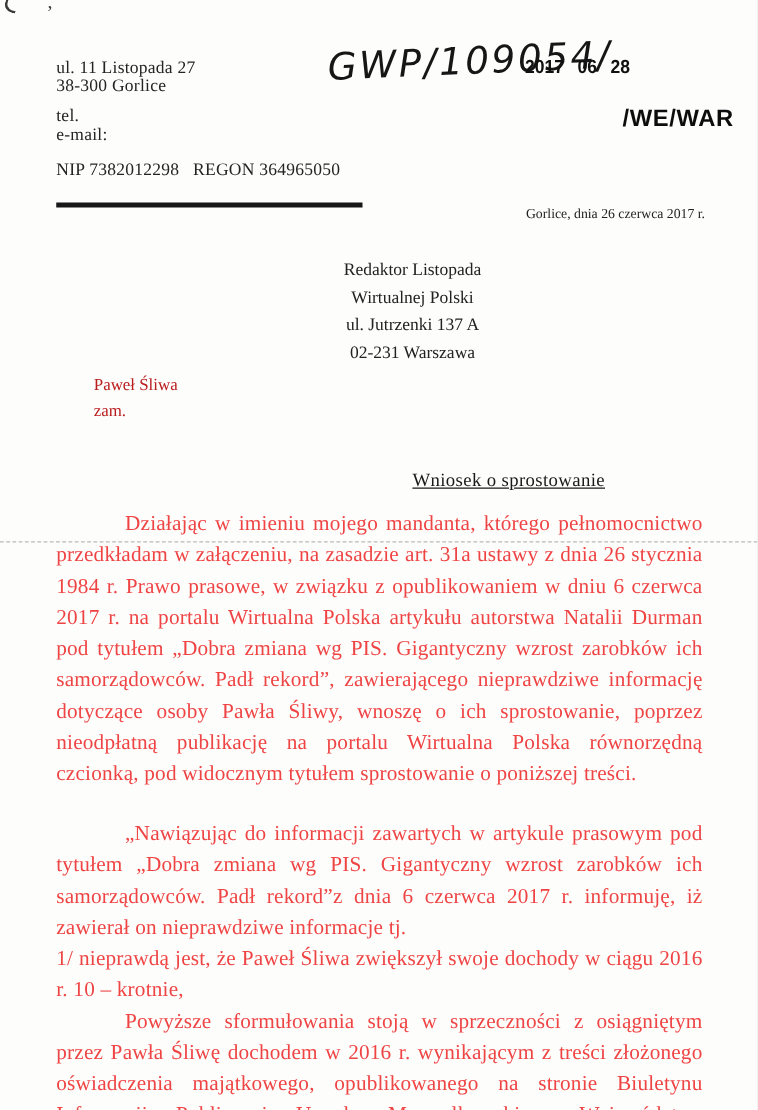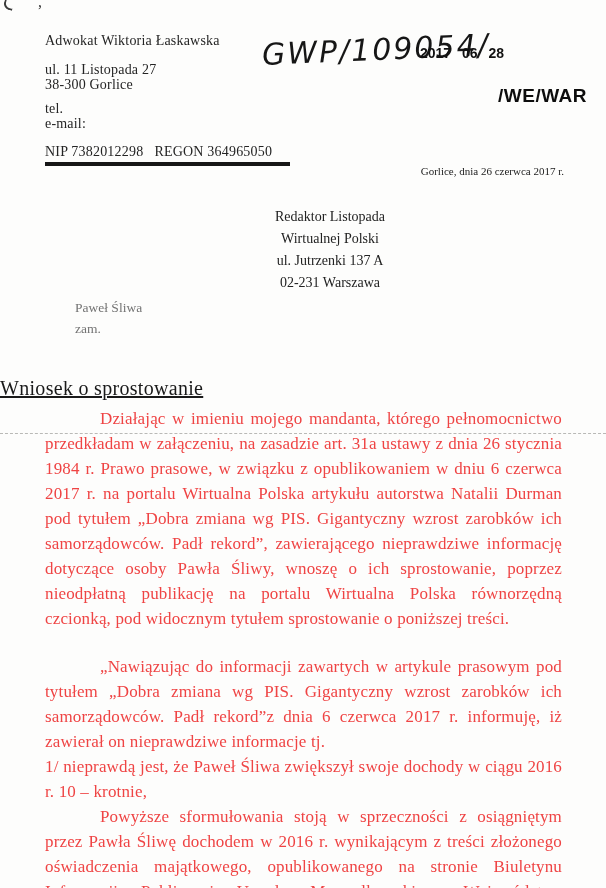--- a/index.html
+++ b/index.html
@@ -108,30 +108,30 @@
     line-height: 22px;
     color: #222;
   }
 
   
   .applicant {
     position: absolute;
     left: 75px; top: 297px;
     font-size: 13.5px;
     line-height: 21px;
-    color: #737373;
+    color: #b91c1c;
   }
 
   
   .doc-title {
     position: absolute;
     left: 0; top: 377px;
     width: 484px;
-    text-align: left;
-    font-size: 20px;
+    text-align: right;
+    font-size: 15px;
     letter-spacing: 0.3px;
     color: #1a1a1a;
   }
   .doc-title span { text-decoration: underline; }
 
   
   .body-text {
     position: absolute;
     left: 45px; top: 406px;
     width: 517px;
@@ -155,21 +155,20 @@
 </style>
 </head>
 <body>
 
 <div class="page">
 
   <div class="artifact-1"></div>
   <div class="artifact-2">,</div>
 
   <div class="letterhead">
-    <div>Adwokat Wiktoria Łaskawska</div>
     <div class="lh-gap-a"></div>
     <div>ul. 11 Listopada 27</div>
     <div>38-300 Gorlice</div>
     <div class="lh-gap-b"></div>
     <div>tel.</div>
     <div>e-mail:</div>
     <div class="lh-reg"><span>NIP 7382012298</span>   <span>REGON 364965050</span></div>
   </div>
 
   <div class="rule"></div>

